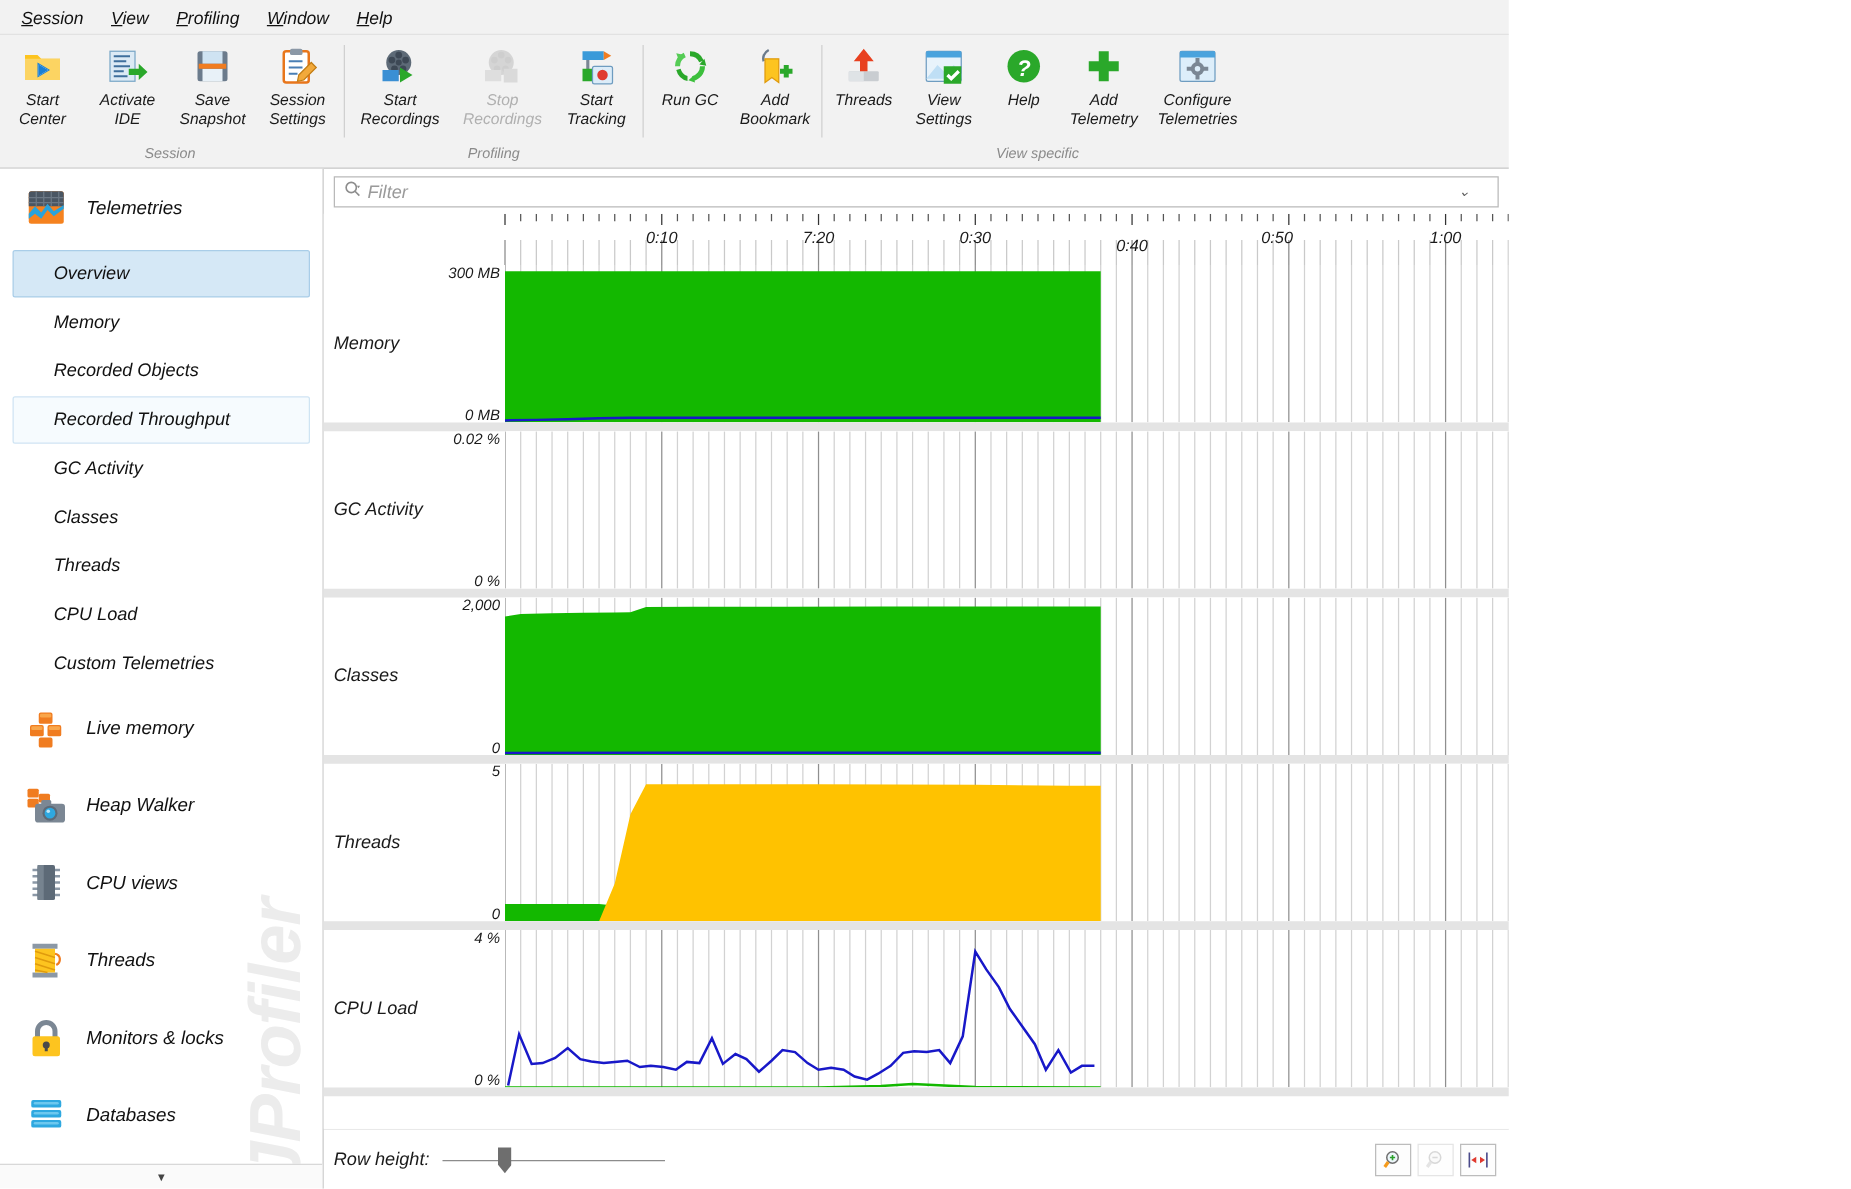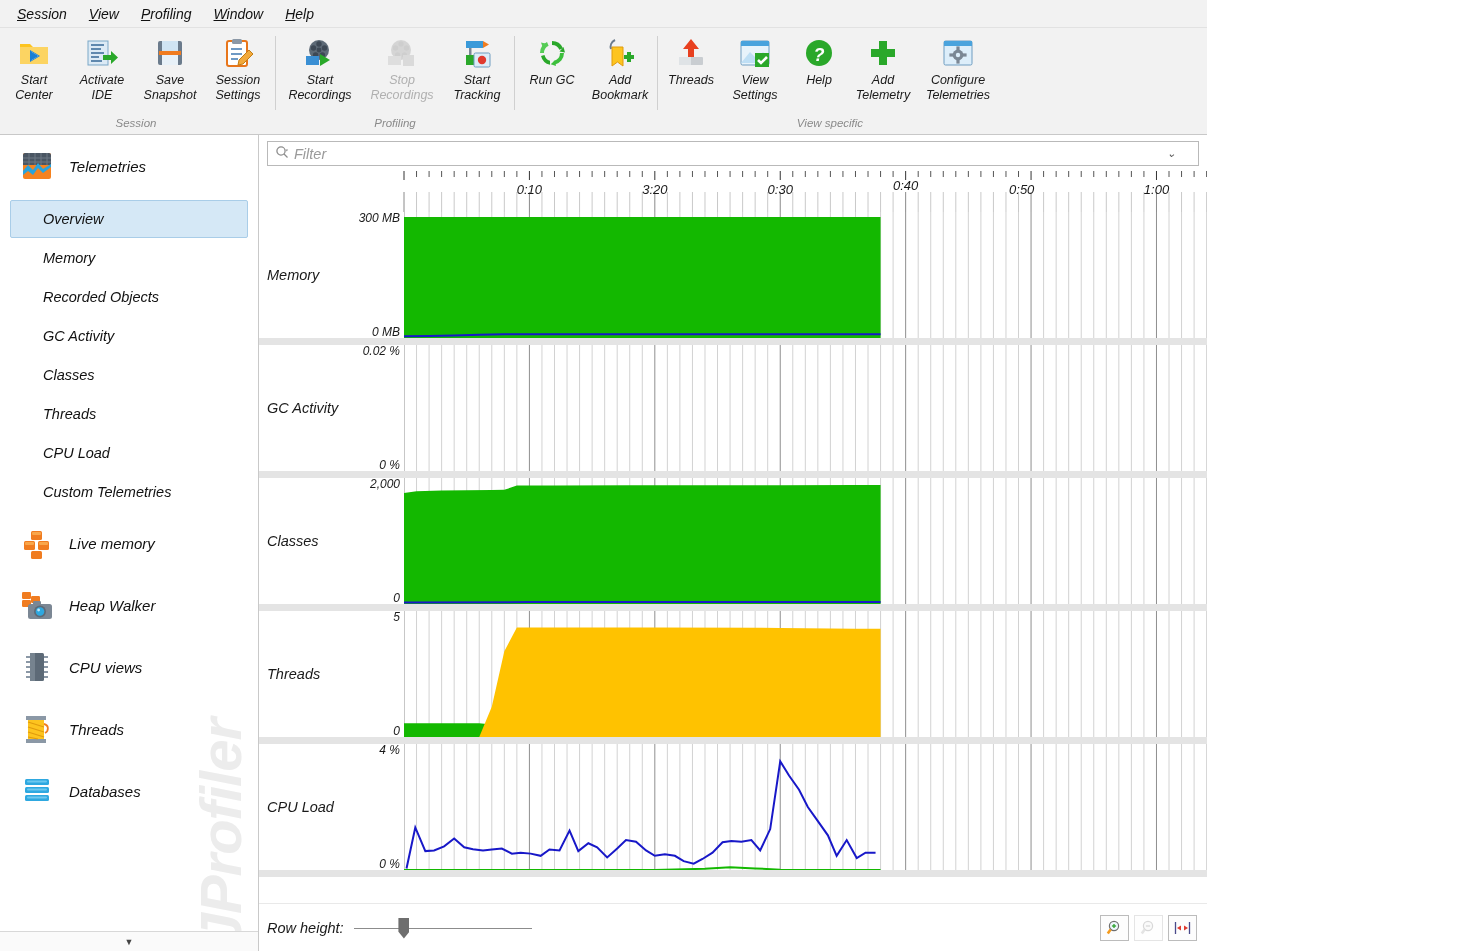--- a/index.html
+++ b/index.html
@@ -360,20 +360,23 @@
         <div id="sb-subs">
             <div class="sb-sub selected">
               <span>Overview</span>
             </div>
             <div class="sb-sub">
               <span>Memory</span>
             </div>
             <div class="sb-sub">
               <span>Recorded Objects</span>
             </div>
+            <div class="sb-sub hovered">
+              <span>Recorded Throughput</span>
+            </div>
             <div class="sb-sub">
               <span>GC Activity</span>
             </div>
             <div class="sb-sub">
               <span>Classes</span>
             </div>
             <div class="sb-sub">
               <span>Threads</span>
             </div>
             <div class="sb-sub">
@@ -441,20 +444,29 @@
                   <rect x="10" y="10" width="16" height="19" fill="#fdc41f"></rect>
                   <g stroke="#e09b0d" stroke-width="1.2">
                     <line x1="10" y1="12" x2="26" y2="17"></line>
                     <line x1="10" y1="17" x2="26" y2="22"></line>
                     <line x1="10" y1="22" x2="26" y2="27"></line>
                     <line x1="10" y1="27" x2="20" y2="29"></line>
                   </g>
                   <path d="M26 14c5 1 5 7 1 9" fill="none" stroke="#f07c20" stroke-width="1.8"></path>
                 </svg></div>
               <span>Threads</span>
+            </div>
+            <div class="sb-main">
+              <div class="sb-icon"><svg viewBox="0 0 38 38" width="38" height="38">
+                  <path d="M12 19v-5a7 7 0 0114 0v5" fill="none" stroke="#7b8794" stroke-width="4"></path>
+                  <rect x="8" y="18" width="22" height="16" rx="2" fill="#fdc41f"></rect>
+                  <circle cx="19" cy="25" r="2.8" fill="#4a4a4a"></circle>
+                  <rect x="17.8" y="25" width="2.4" height="5" fill="#4a4a4a"></rect>
+                </svg></div>
+              <span>Monitors &amp; locks</span>
             </div>
             <div class="sb-main">
               <div class="sb-icon"><svg viewBox="0 0 38 38" width="38" height="38">
                   <g fill="#2ea8e0">
                     <rect x="7" y="7" width="24" height="6" rx="1.5"></rect>
                     <rect x="7" y="15" width="24" height="6" rx="1.5"></rect>
                     <rect x="7" y="23" width="24" height="6" rx="1.5"></rect>
                   </g>
                   <g fill="#6cc8ef">
                     <rect x="9" y="8.5" width="20" height="2" rx="1"></rect>
@@ -655,23 +667,23 @@
               <line x1="1173.3764705882354" y1="21" x2="1173.3764705882354" y2="41" stroke="#c9c9c9" stroke-width="1"></line>
               <line x1="1173.3764705882354" y1="0" x2="1173.3764705882354" y2="6" stroke="#555" stroke-width="1"></line>
               <line x1="1185.9176470588236" y1="21" x2="1185.9176470588236" y2="41" stroke="#c9c9c9" stroke-width="1"></line>
               <line x1="1185.9176470588236" y1="0" x2="1185.9176470588236" y2="6" stroke="#555" stroke-width="1"></line>
               <line x1="1198.4588235294118" y1="21" x2="1198.4588235294118" y2="41" stroke="#c9c9c9" stroke-width="1"></line>
               <line x1="1198.4588235294118" y1="0" x2="1198.4588235294118" y2="6" stroke="#555" stroke-width="1"></line>
               <line x1="1211" y1="21" x2="1211" y2="41" stroke="#c9c9c9" stroke-width="1"></line>
               <line x1="1211" y1="0" x2="1211" y2="6" stroke="#555" stroke-width="1"></line>
             </svg>
             <div style="position:absolute;left:248.41176470588232px;top:11px;width:44px;text-align:center;font-size:13px;color:#1a1a1a">0:10</div>
-            <div style="position:absolute;left:373.8235294117647px;top:11px;width:44px;text-align:center;font-size:13px;color:#1a1a1a">3:20</div>
+            <div style="position:absolute;left:373.8235294117647px;top:11px;width:44px;text-align:center;font-size:13px;color:#1a1a1a">7:20</div>
             <div style="position:absolute;left:499.2352941176471px;top:11px;width:44px;text-align:center;font-size:13px;color:#1a1a1a">0:30</div>
-            <div style="position:absolute;left:624.6470588235294px;top:7px;width:44px;text-align:center;font-size:13px;color:#1a1a1a">0:40</div>
+            <div style="position:absolute;left:624.6470588235294px;top:18px;width:44px;text-align:center;font-size:13px;color:#1a1a1a">0:40</div>
             <div style="position:absolute;left:750.0588235294118px;top:11px;width:44px;font-size:13px;color:#1a1a1a">0:50</div>
             <div style="position:absolute;left:875.4705882352941px;top:11px;width:44px;text-align:center;font-size:13px;color:#1a1a1a">1:00</div>
             <div style="position:absolute;left:1000.8823529411765px;top:11px;width:44px;text-align:center;font-size:13px;color:#1a1a1a">1:10</div>
             <div style="position:absolute;left:1126.2941176470588px;top:11px;width:44px;text-align:left;font-size:11px;color:#0f172a">1:20</div>
           </div>
           <div class="row" style="position: absolute; left: 0px; top: 41px; width: 1216px; height: 126px;">
             <div class="rowlabel">Memory</div>
             <div class="ytop" style="top: -1px; right: 1075px;">300 MB</div>
             <div class="ybot" style="bottom: -1px; right: 1075px;">0 MB</div>
             <div class="plot" style="left: 145px; top: 0px; width: 1066px; height: 126px;">

